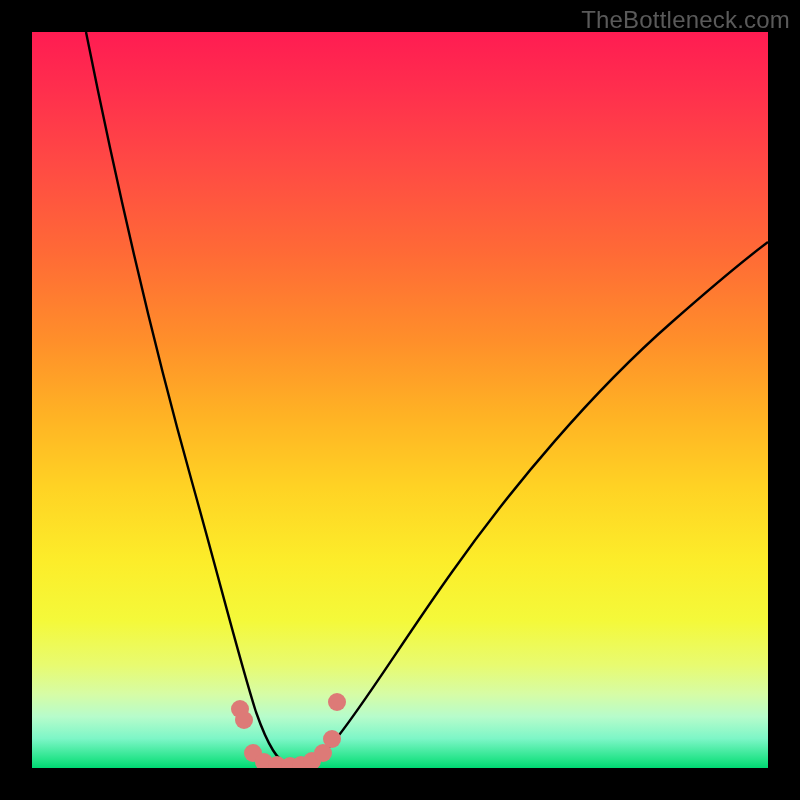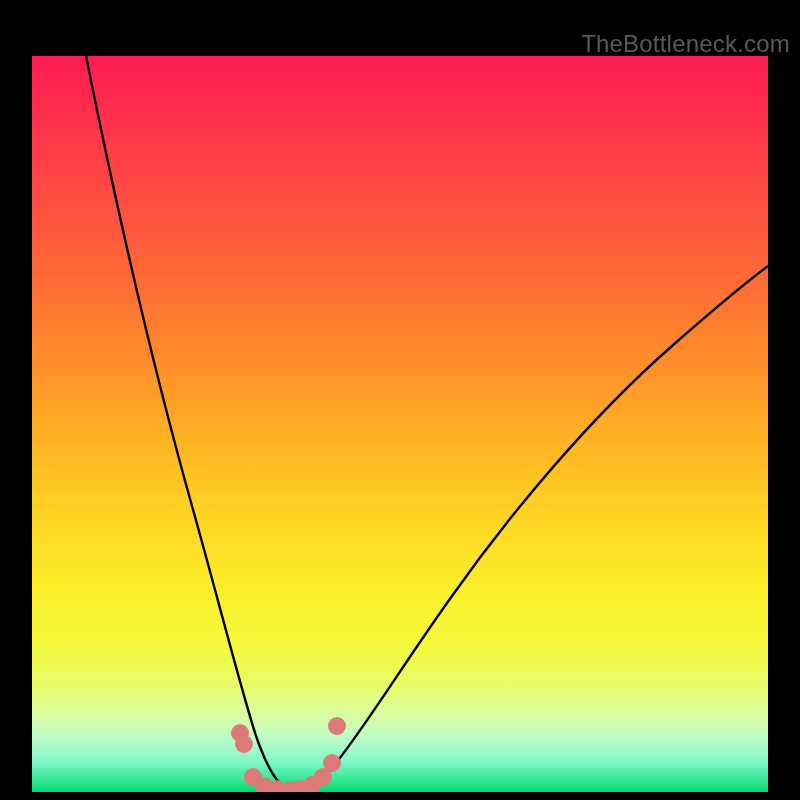--- a/index.html
+++ b/index.html
@@ -11,21 +11,20 @@
     overflow: hidden;
     font-family: Arial, Helvetica, sans-serif;
   }
   .frame {
     position: absolute;
     left: 0;
     top: 0;
     width: 800px;
     height: 656px;
     background: #000;
-    margin-top: 24px;
   }
   .plot {
     position: absolute;
     left: 32px;
     top: 32px;
     width: 736px;
     height: 736px;
     background: linear-gradient(
       to bottom,
       #ff1c52 0%,

